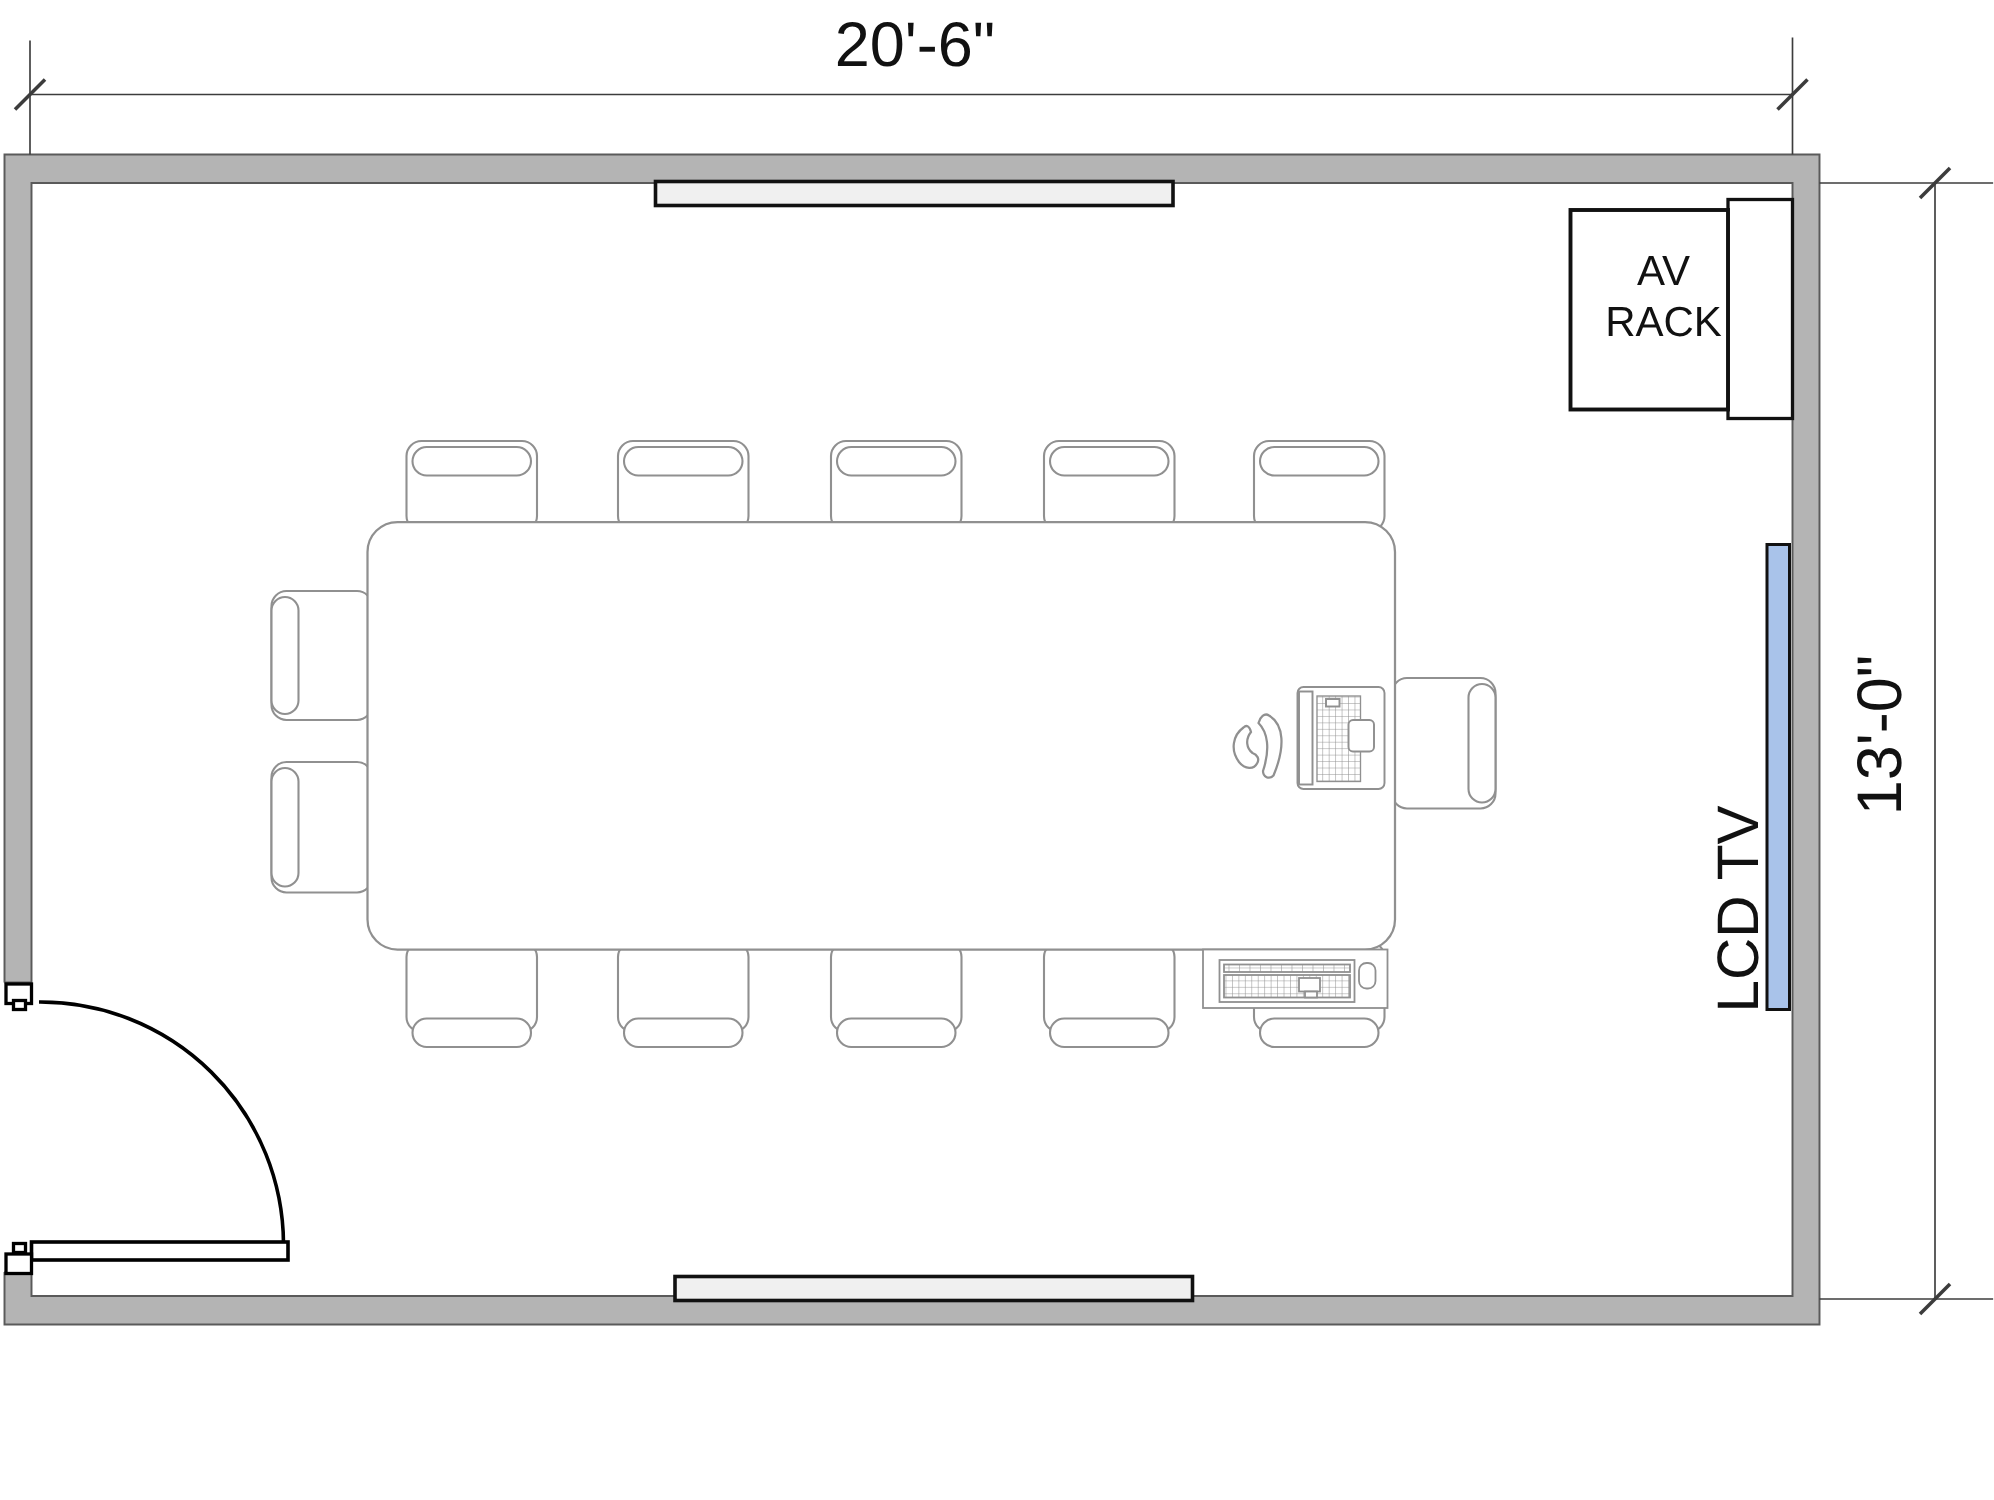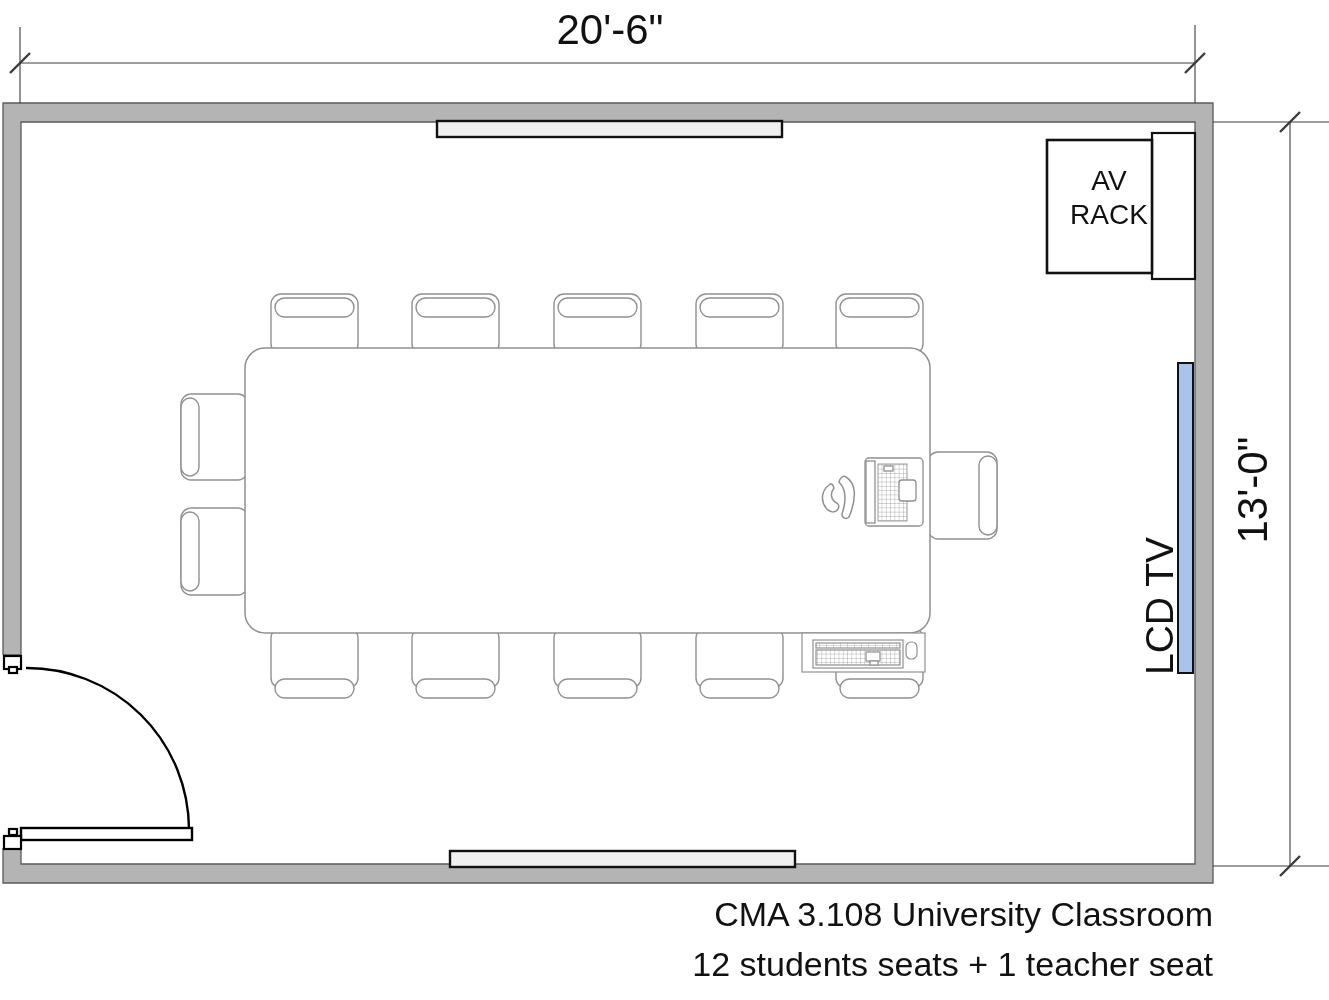--- a/index.html
+++ b/index.html
@@ -170,18 +170,14 @@
 
 <div class="lbl dim-label" id="dim-right-label">13'-0"</div>
 
 <div class="lbl" id="av-rack-label">
   <div>AV</div>
   <div>RACK</div>
 </div>
 
 <div class="lbl" id="lcd-tv-label">LCD TV</div>
 
-<div class="lbl" id="plan-title">
-  <div>CMA 3.108 University Classroom</div>
-  <div>12 students seats + 1 teacher seat</div>
-</div>
 
 </div>
 
 </body></html>

